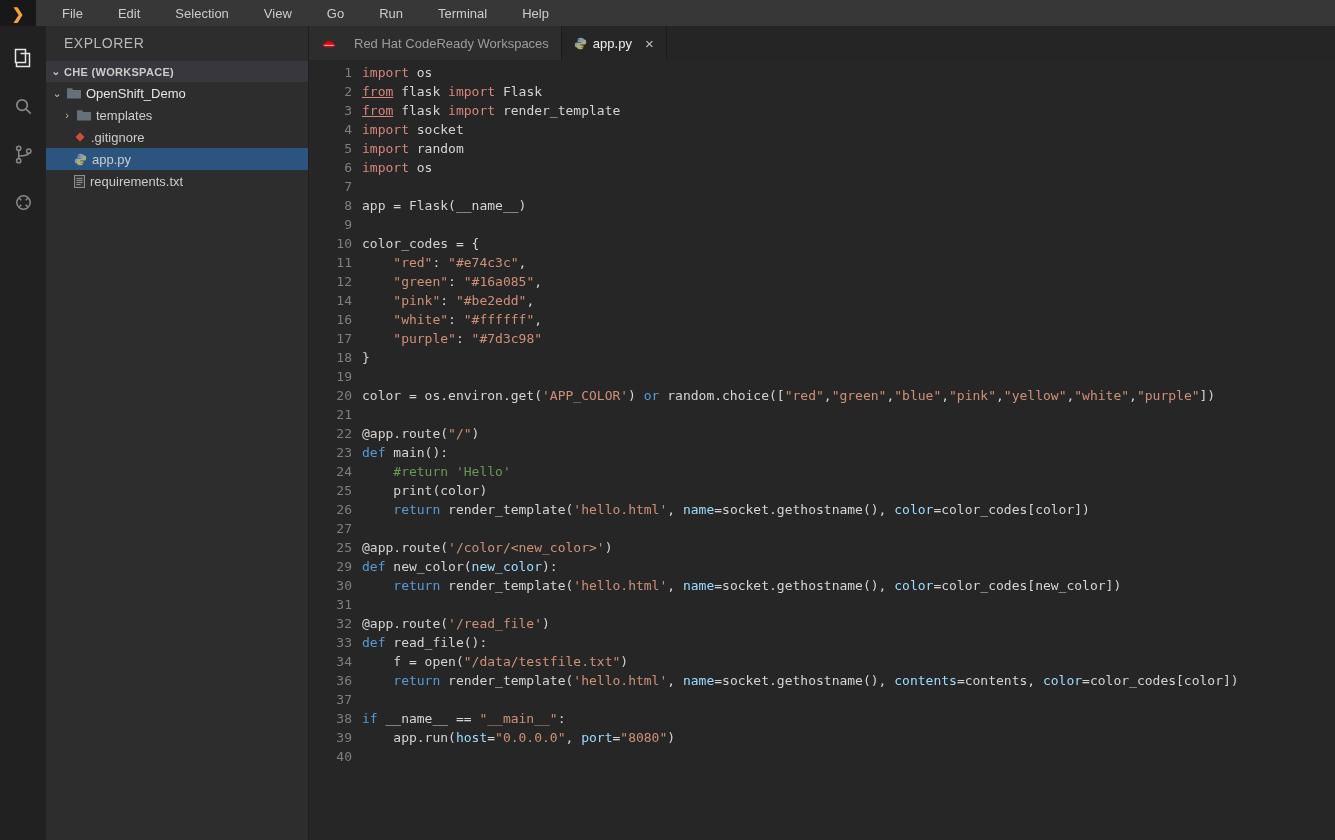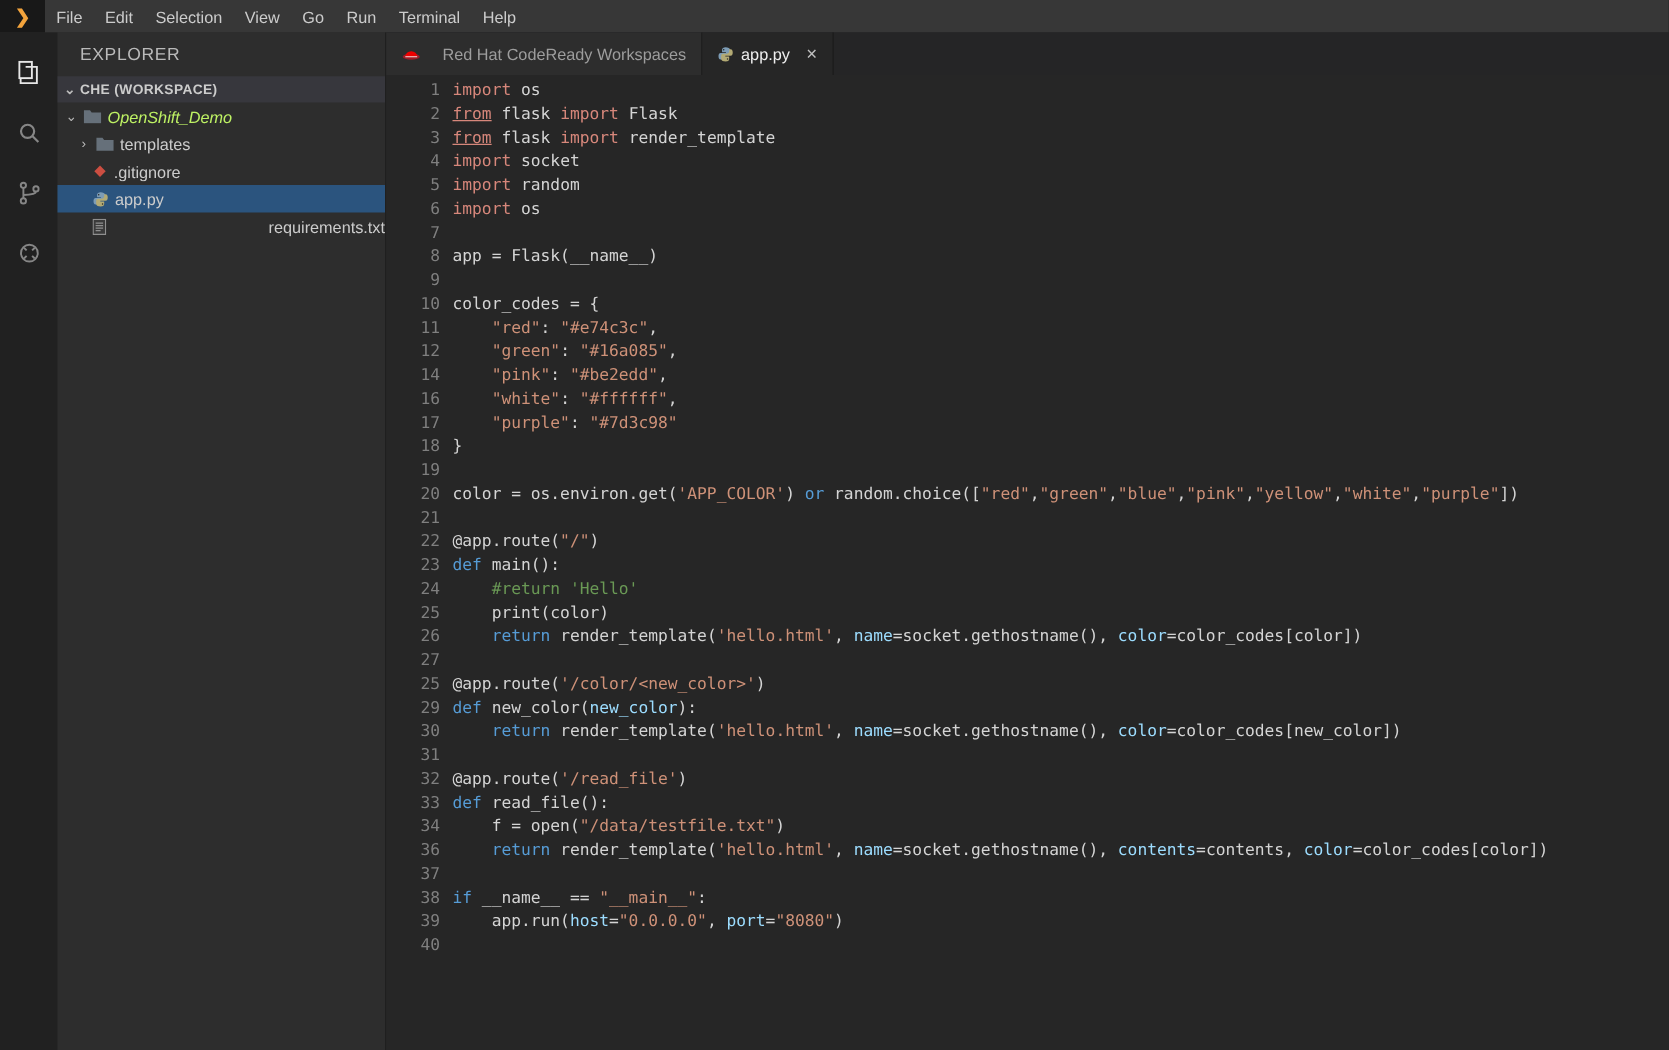--- a/index.html
+++ b/index.html
@@ -7,21 +7,21 @@
   body {
     width:1335px; height:840px; overflow:hidden;
     background:#262626;
     font-family:"Liberation Sans", sans-serif;
     color:#cccccc;
   }
   
   .menubar { height:26px; background:#373737; display:flex; align-items:center; font-size:13px; color:#cccccc; }
   .logo { width:36px; height:26px; background:#181818; display:flex; align-items:center; justify-content:center; flex:none; }
   .logo-arrow { color:var(--accent_logo); font-weight:bold; font-size:15px; line-height:1; }
-  .menu-item { padding:0 9px; cursor:default; }
+  .menu-item { padding:0 9px; cursor:default;margin-left:17px; }
   
   .main { display:flex; height:814px; }
   .activitybar { width:46px; background:#212121; display:flex; flex-direction:column; align-items:center; padding-top:8px; flex:none; }
   .act-icon { width:46px; height:48px; display:flex; align-items:center; justify-content:center; }
   .act-icon svg { display:block; }
   
   .sidebar { width:263px; background:#2d2d2d; border-right:1px solid #1f1f1f; flex:none; font-size:13px; }
   .sidebar-header { height:35px; line-height:35px; padding-left:18px; font-size:14px; letter-spacing:.5px; color:#bababa; }
   .ws-row { height:21px; background:#37373d; display:flex; align-items:center; gap:3px; padding-left:5px; font-size:11px; font-weight:bold; letter-spacing:.3px; color:#cccccc; }
   .tree-row { height:22px; display:flex; align-items:center; gap:5px; white-space:nowrap; cursor:default; }
@@ -89,21 +89,21 @@
       <span>CHE (WORKSPACE)</span>
     </div>
     <div id="tree">
         <div class="tree-row" style="padding-left: 6px;">
           <span class="chev">⌄</span>
           <span class="tree-icon">
             <svg width="14" height="12" viewBox="0 0 14 12">
               <path d="M0 1.2h5l1.3 1.7H14v8.6H0z" fill="#66707a"></path>
             </svg>
           </span>
-          <span class="tree-label" style="color: #bef264; font-style: italic;">OpenShift_Demo</span>
+          <span class="tree-label" style="color: #e5e5e5;">OpenShift_Demo</span>
         </div>
         <div class="tree-row" style="padding-left: 16px;">
           <span class="chev">›</span>
           <span class="tree-icon">
             <svg width="14" height="12" viewBox="0 0 14 12">
               <path d="M0 1.2h5l1.3 1.7H14v8.6H0z" fill="#66707a"></path>
             </svg>
           </span>
           <span class="tree-label">templates</span>
         </div>
@@ -119,21 +119,21 @@
           <span class="tree-icon">
             <svg width="13" height="13" viewBox="0 0 16 16">
               <path d="M8 1C5.8 1 4.5 1.9 4.5 3.5V6h3.8v.7H3.1C1.5 6.7 1 8.2 1 9.9c0 1.6.6 3.1 2.1 3.1h1.4v-1.9c0-1.3 1.2-2.4 2.5-2.4h3.4c1.1 0 2-.9 2-2V3.5C12.4 1.9 10.2 1 8 1z" fill="#7d9cb5"></path>
               <path d="M8 15c2.2 0 3.5-.9 3.5-2.5V10H7.7v-.7h5.2c1.6 0 2.1-1.5 2.1-3.2 0-1.6-.6-3.1-2.1-3.1h-1.4v1.9c0 1.3-1.2 2.4-2.5 2.4H5.6c-1.1 0-2 .9-2 2v3.2C3.6 14.1 5.8 15 8 15z" fill="#b3aa74"></path>
               <circle cx="6.1" cy="3.4" r=".75" fill="#262626"></circle>
               <circle cx="9.9" cy="12.6" r=".75" fill="#262626"></circle>
             </svg>
           </span>
           <span class="tree-label">app.py</span>
         </div>
-        <div class="tree-row" style="padding-left: 28px; justify-content: space-between;">
+        <div class="tree-row" style="padding-left: 28px;">
           <span class="tree-icon">
             <svg width="11" height="13" viewBox="0 0 11 13" fill="none" stroke="#8f8f8f">
               <rect x="0.5" y="0.5" width="10" height="12" fill="#3a3a3a"></rect>
               <path d="M2.5 3.5h6M2.5 5.5h6M2.5 7.5h6M2.5 9.5h4"></path>
             </svg>
           </span>
           <span class="tree-label">requirements.txt</span>
         </div>
       </div>
   </aside>

